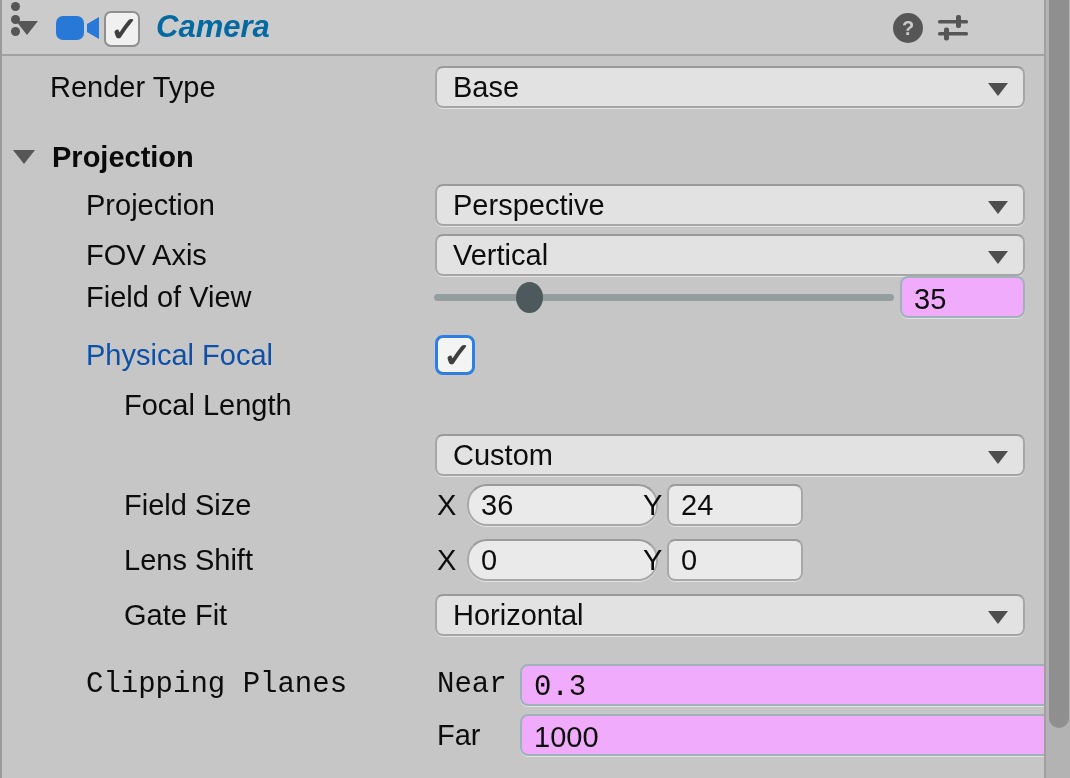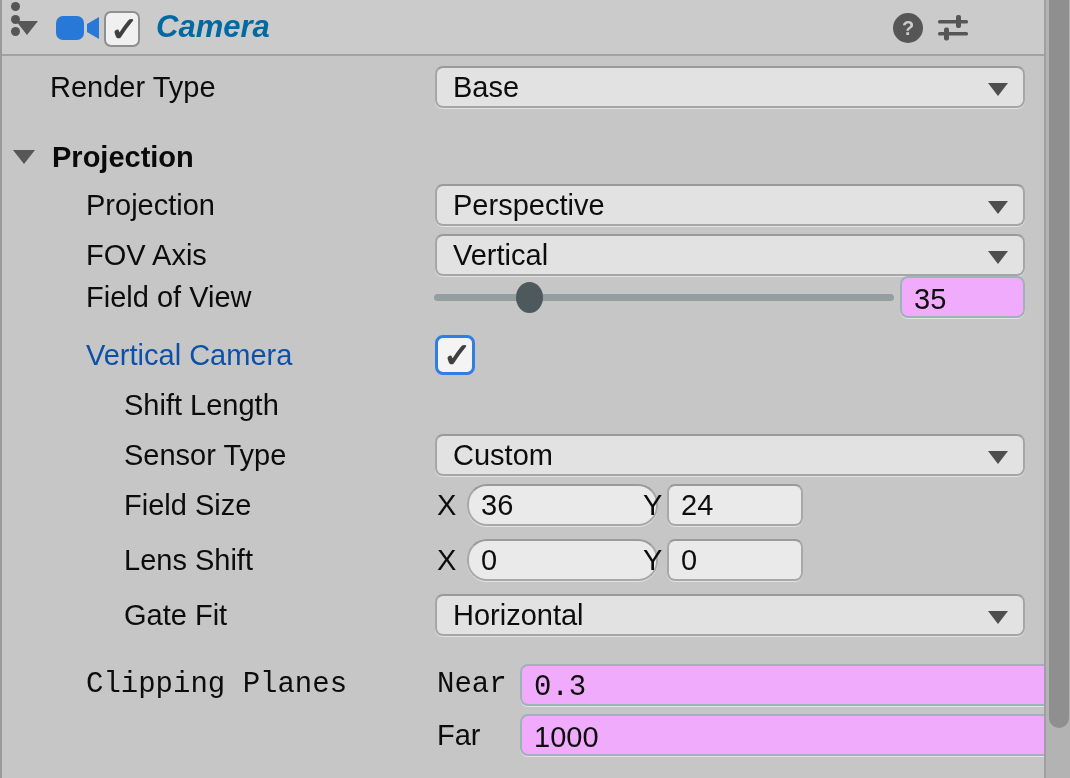--- a/index.html
+++ b/index.html
@@ -174,30 +174,29 @@
   <div class="slider">
     <div class="slider-track"></div>
     <div class="slider-thumb"></div>
   </div>
   <div class="tfield highlight fov-value">
     <span>35</span>
   </div>
 </div>
 
 <div class="row" id="row-physical">
-  <div class="label lvl1 blue-label">Vertical Camera</div>
+  <div class="label lvl1 blue-label">Physical Focal</div>
   <div class="checkbox pc-checkbox checked"></div>
 </div>
 
 <div class="row" id="row-focal">
-  <div class="label lvl2">Shift Length</div>
+  <div class="label lvl2">Focal Length</div>
 </div>
 
 <div class="row" id="row-sensortype">
-  <div class="label lvl2">Sensor Type</div>
   <div class="dropdown">
     <span>Custom</span>
     <span class="dd-arrow"></span>
   </div>
 </div>
 
 <div class="row" id="row-sensorsize">
   <div class="label lvl2">Field Size</div>
   <div class="sublabel x-label">X</div>
   <div class="tfield x-field">

